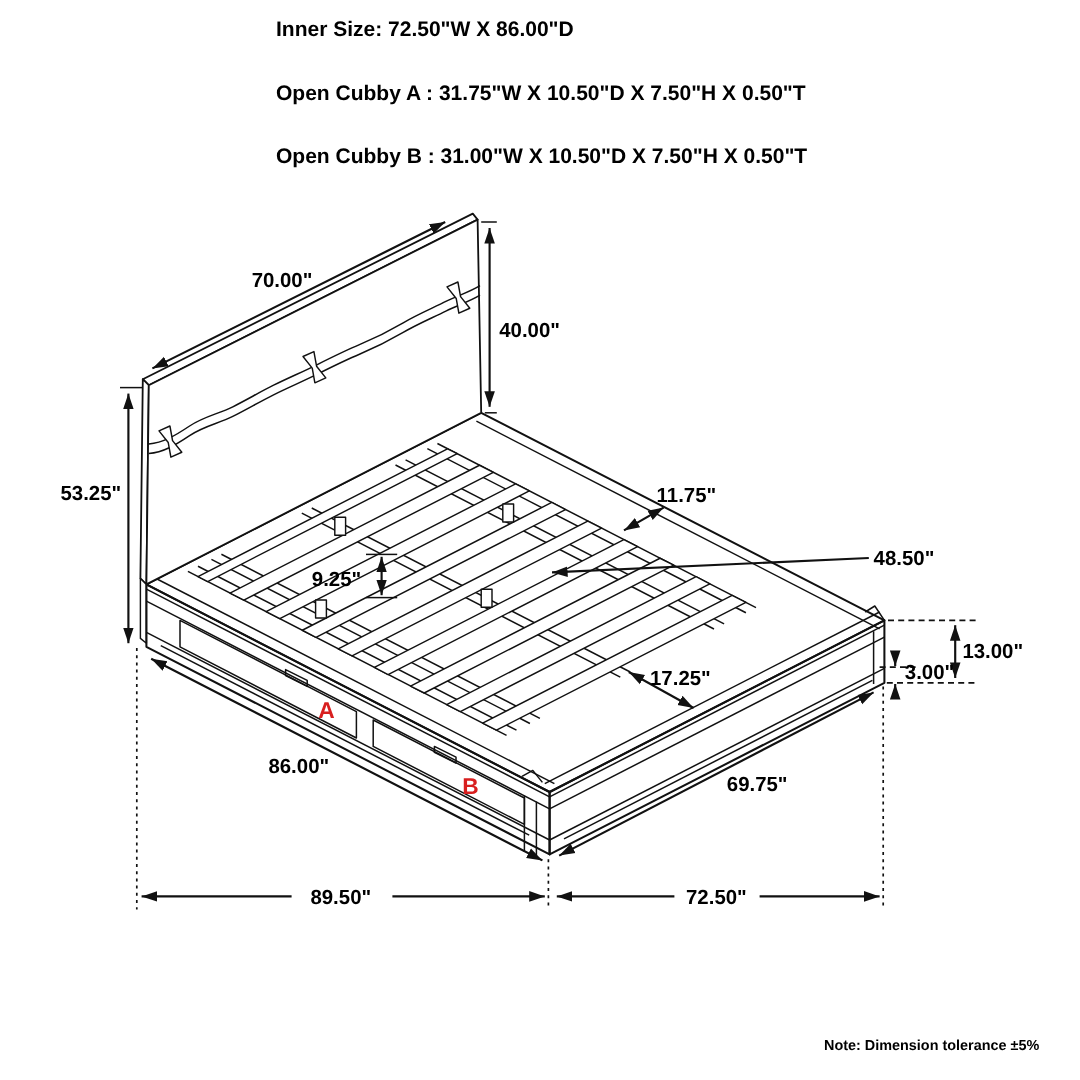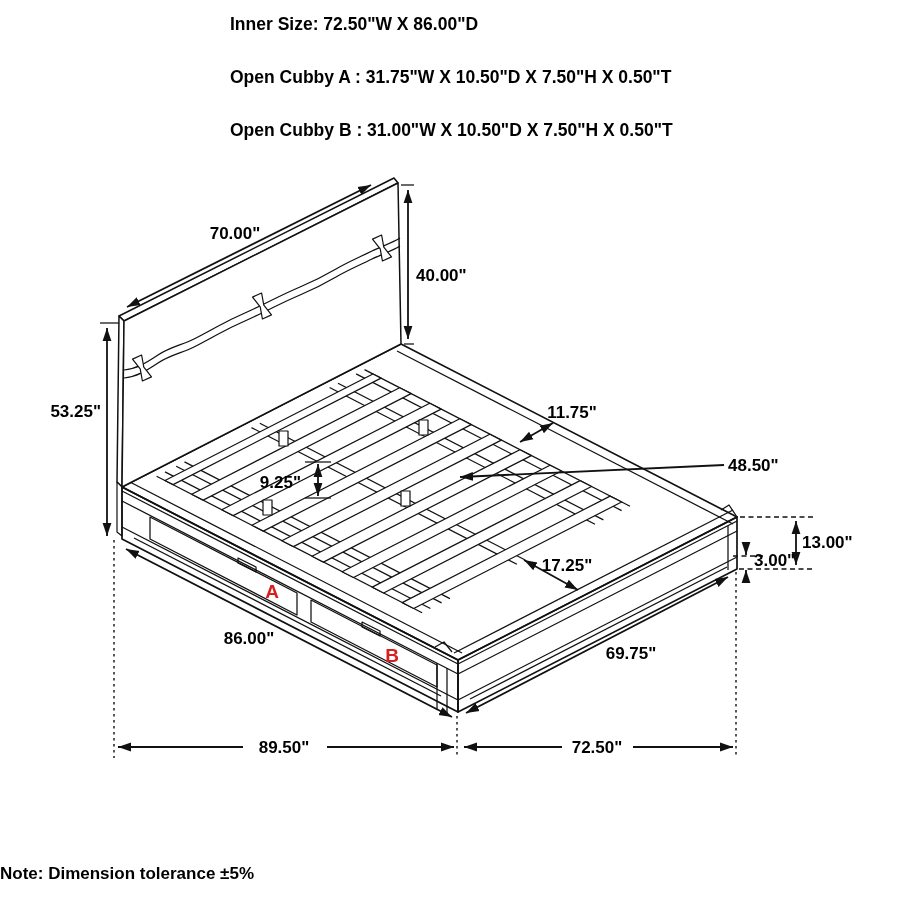--- a/index.html
+++ b/index.html
@@ -1,22 +1,22 @@
 <!DOCTYPE html>
 <html><head>
 <meta charset="utf-8">
 <style>
   html,body{margin:0;padding:0;background:#ffffff;}
   body{width:900px;height:900px;position:relative;overflow:hidden;
        font-family:"Liberation Sans","DejaVu Sans",sans-serif;color:#000;}
   .stage{position:absolute;left:0;top:0;width:900px;height:900px;}
   .hdr{position:absolute;left:230px;top:11px;font-size:17.5px;font-weight:bold;
        line-height:26.5px;white-space:pre;color:#000;}
-  .note{position:absolute;left:0px;top:864px;width:866px;text-align:left;
-        font-size:17px;font-weight:bold;color:#000;}
+  .note{position:absolute;left:0px;top:864px;width:866px;text-align:right;
+        font-size:12px;font-weight:bold;color:#000;}
   svg{position:absolute;left:0;top:0;}
   svg .ln{fill:none;stroke:#111;stroke-width:1.7;stroke-linejoin:round;stroke-linecap:round;}
   svg .thin{fill:none;stroke:#111;stroke-width:1.25;stroke-linejoin:round;}
   svg .wht{fill:#ffffff;stroke:#111;stroke-width:1.5;stroke-linejoin:round;}
   svg .whtthin{fill:#ffffff;stroke:#111;stroke-width:1.2;stroke-linejoin:round;}
   svg .dim{fill:none;stroke:#111;stroke-width:1.8;stroke-linecap:butt;}
   svg .dot{fill:none;stroke:#111;stroke-width:1.4;stroke-dasharray:2.5 3.5;}
   svg .dsh{fill:none;stroke:#111;stroke-width:1.5;stroke-dasharray:5 3.5;}
   svg text.dt{font-family:"Liberation Sans","DejaVu Sans",sans-serif;
               font-size:17px;font-weight:bold;fill:#000;}

